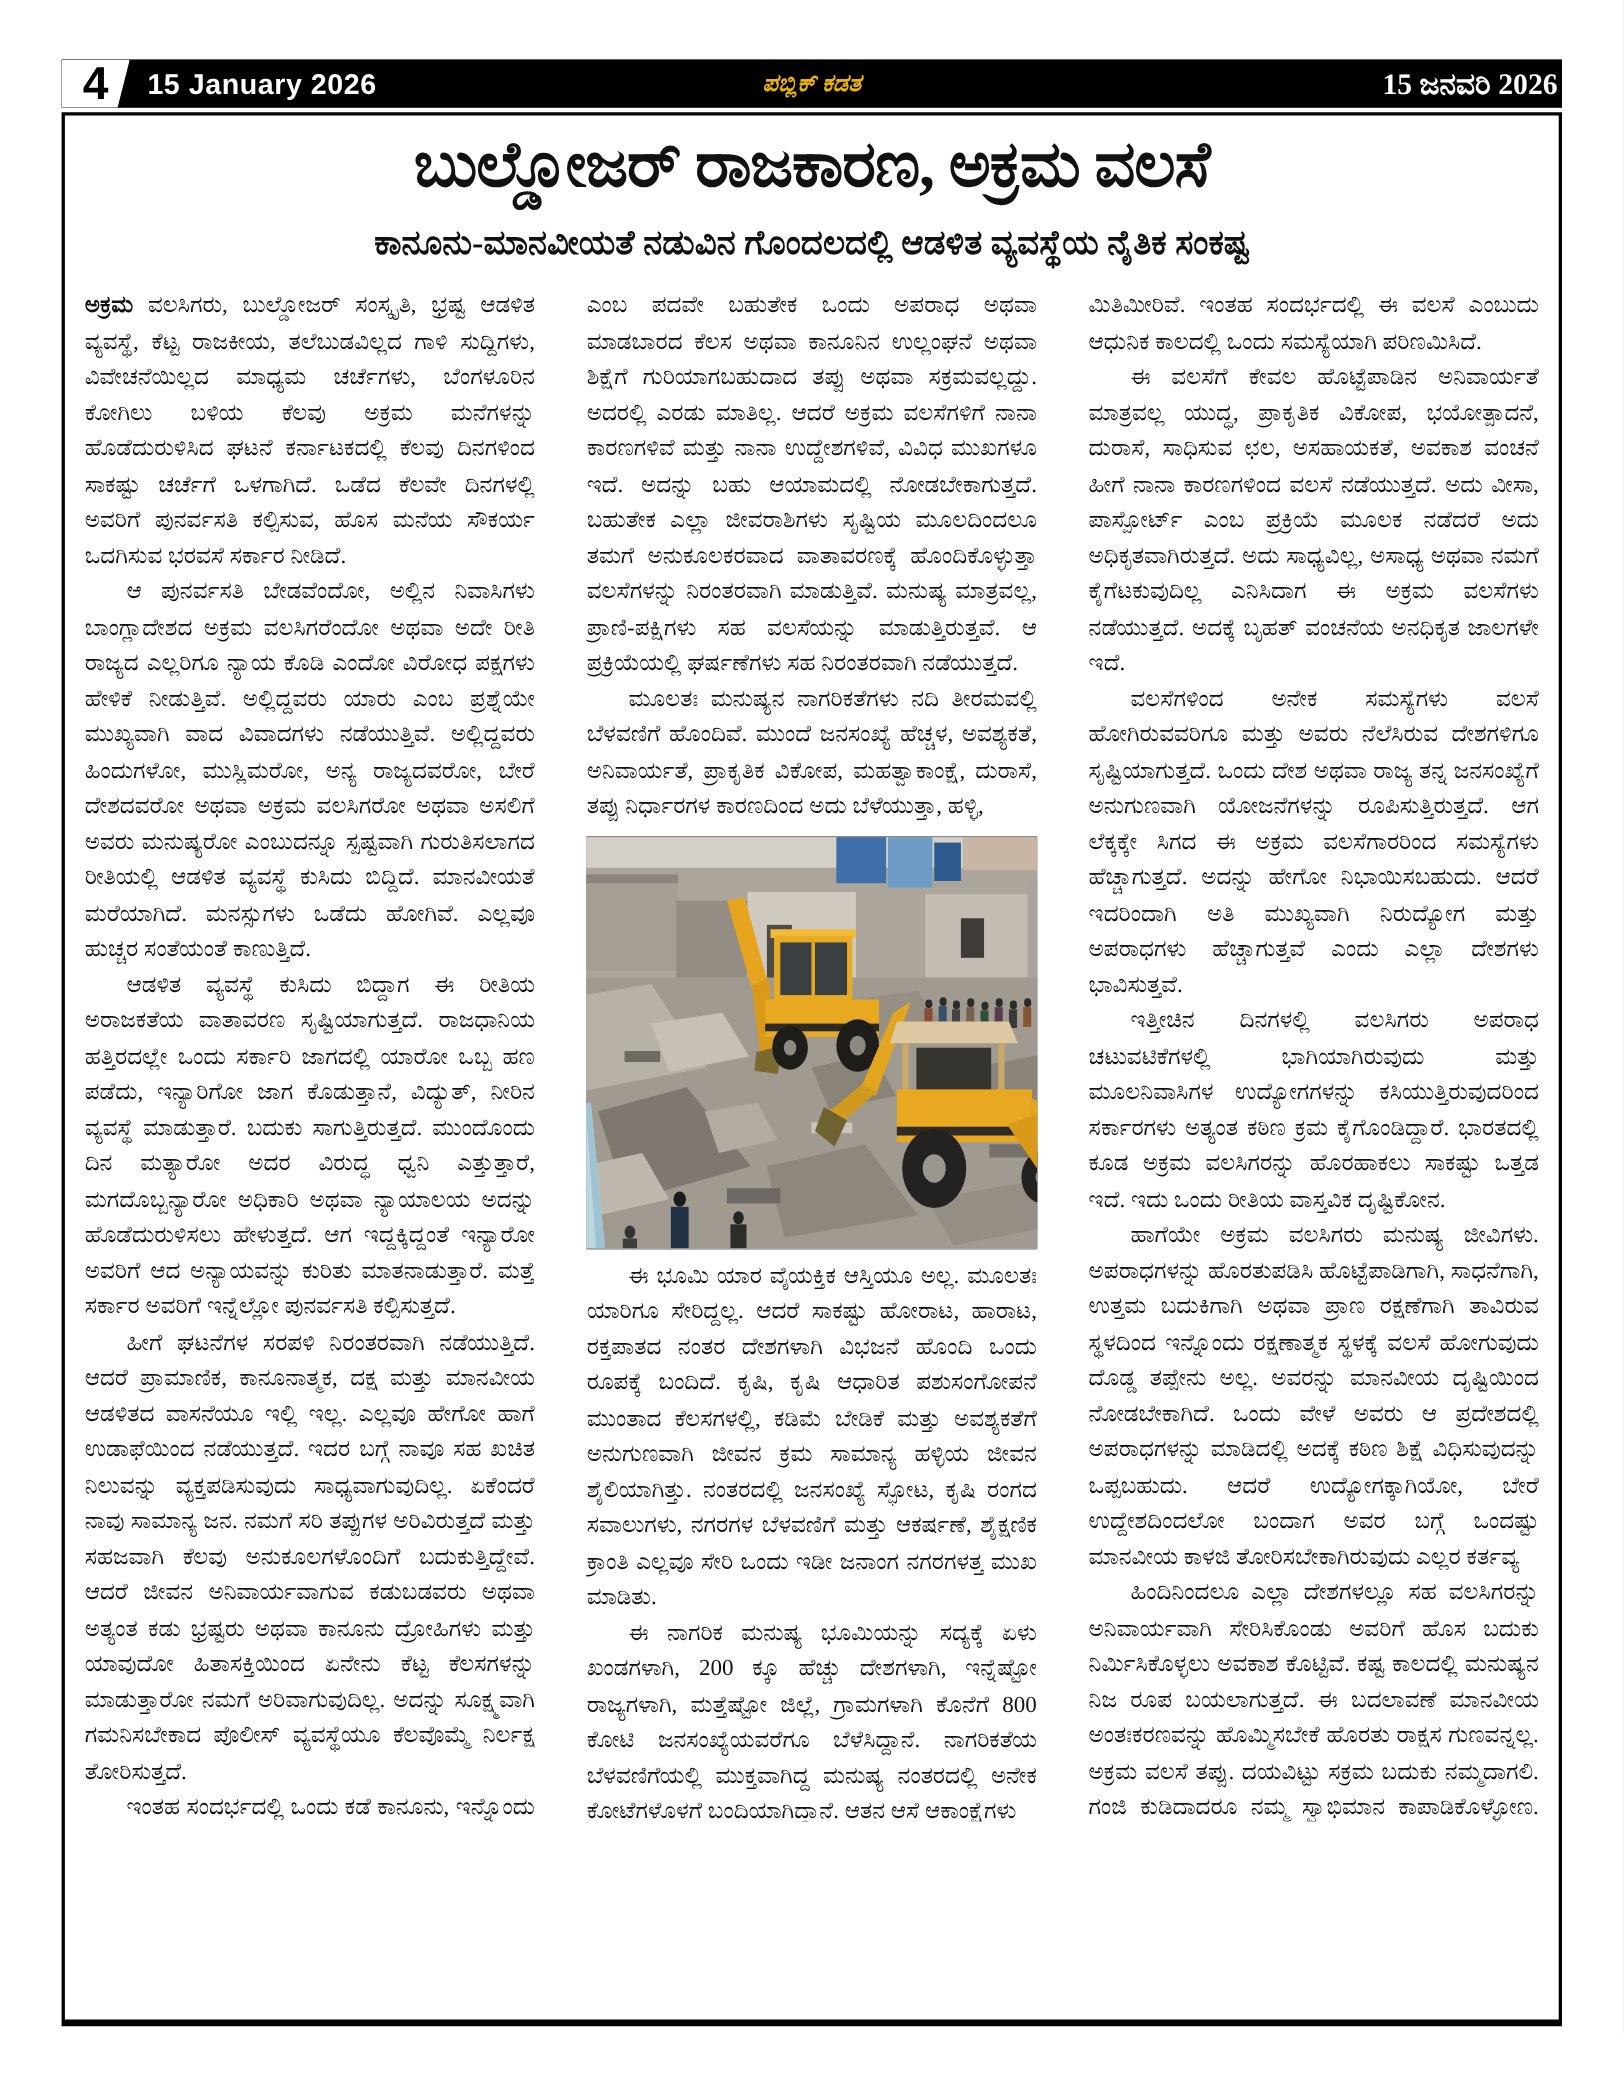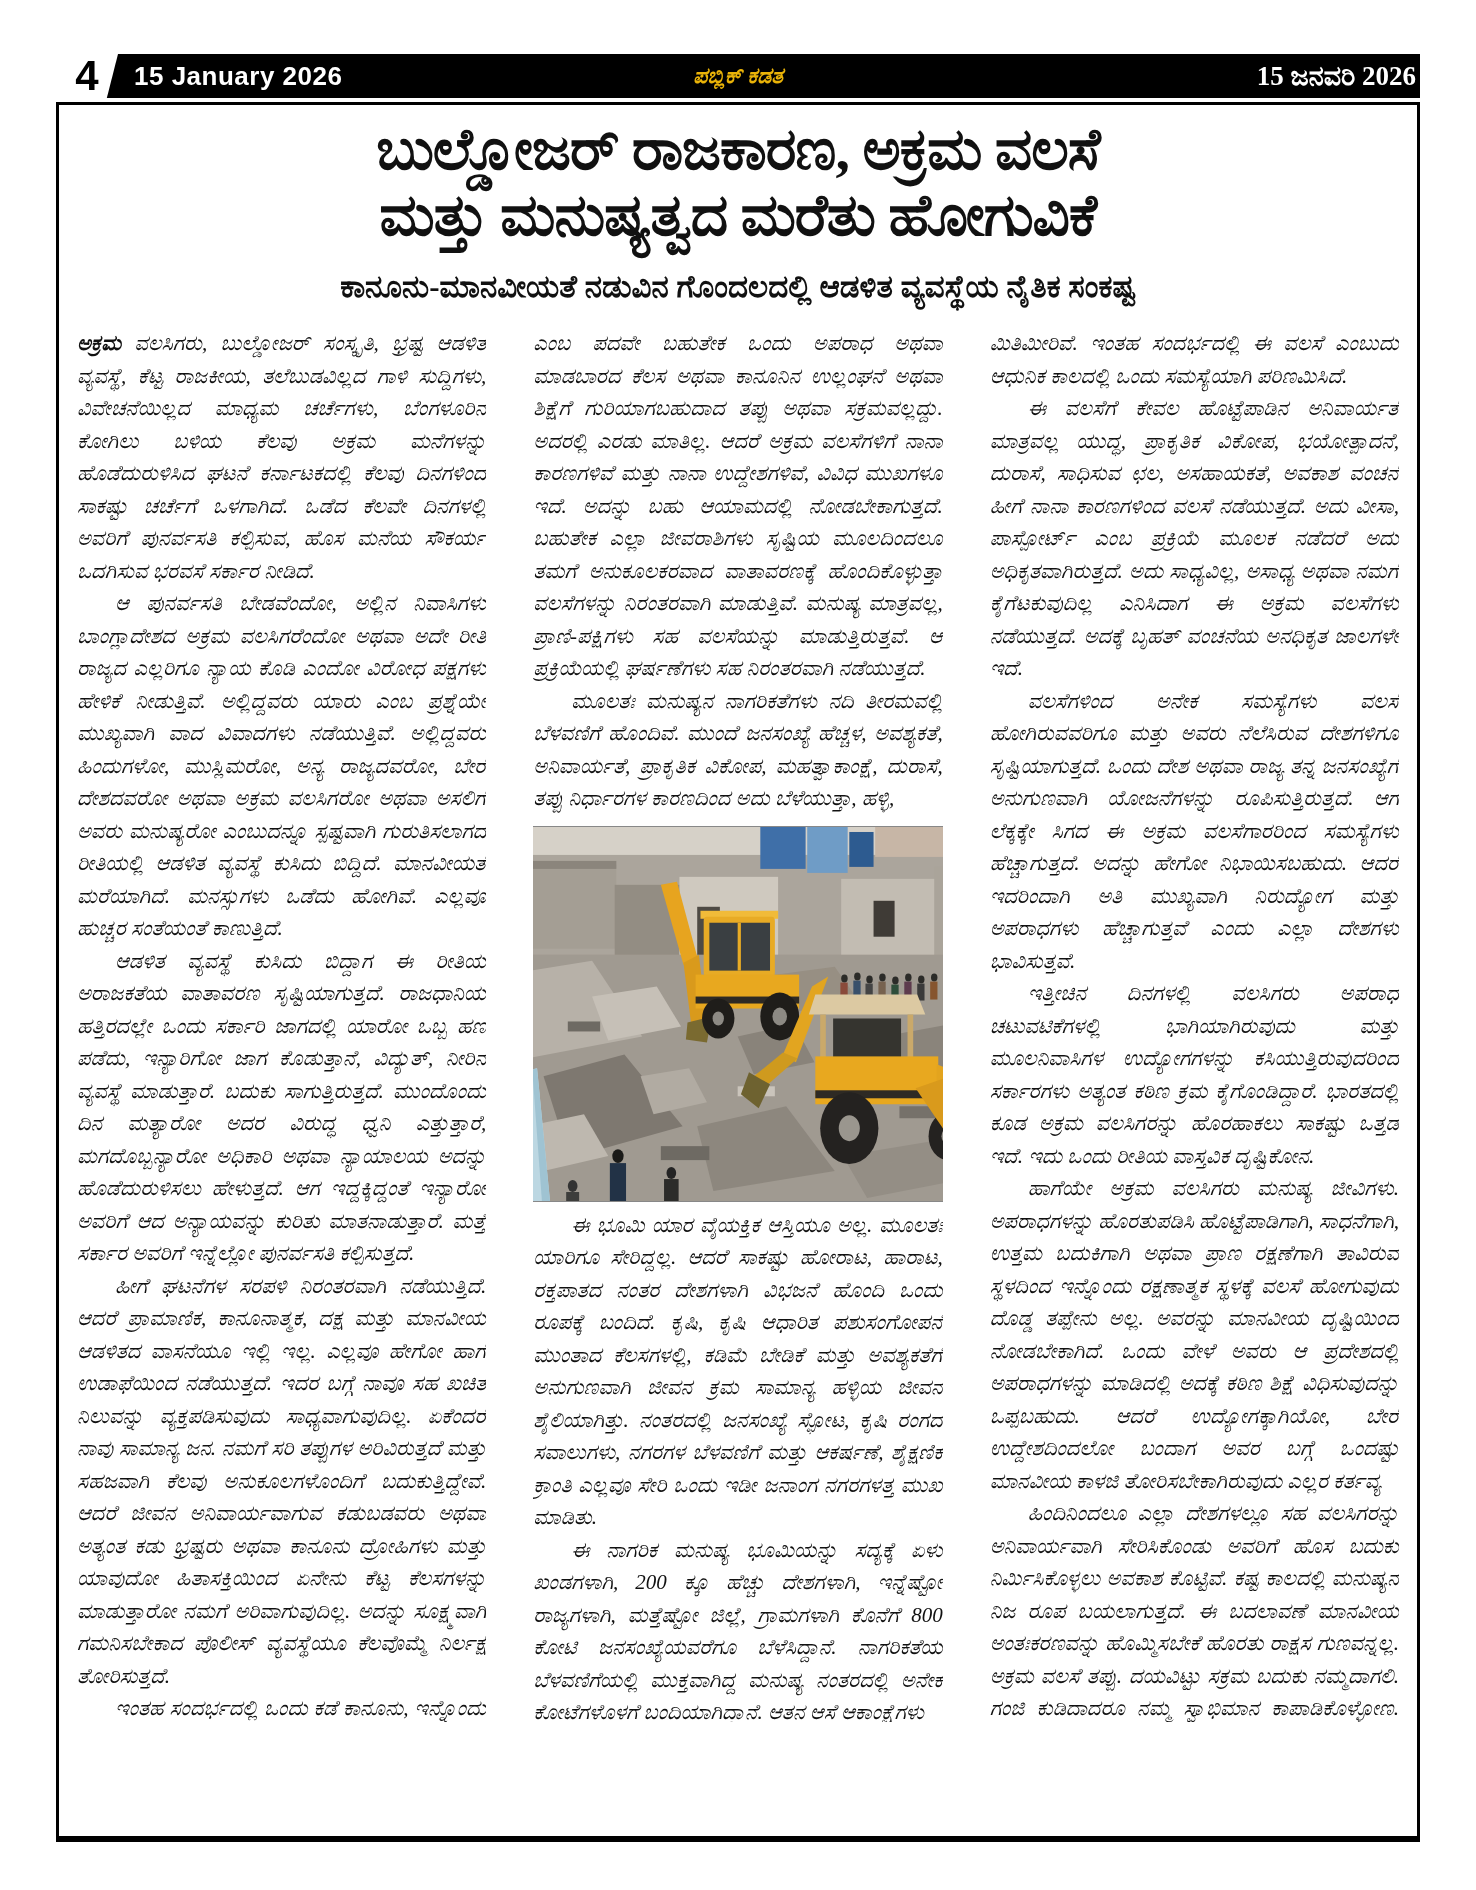--- a/index.html
+++ b/index.html
@@ -32,21 +32,20 @@
   }
   .headline{ text-align:center;font-weight:bold;line-height:1.14;margin-top:6px; }
   .headline .hl{ font-size:58px;letter-spacing:-1px; }
   .subheadline{
     text-align:center;font-weight:bold;font-size:31px;margin-top:20px;
   }
   
   .columns{
     display:flex;gap:47px;margin-top:22px;height:1395px;overflow:hidden;
     text-align:justify;
-    font-style:italic;
   }
   .col{flex:1 1 0;overflow:hidden;}
   .col p{
     margin:0;font-size:21px;line-height:32.5px;text-indent:38px;
   }
   .col p.no-indent{text-indent:0;}
   .lead{font-weight:bold;}
   
   .photo-wrap{
     margin:12px -38px 8px;height:374px;position:relative;z-index:2;
@@ -63,21 +62,20 @@
     <div class="pageno-box">4</div>
     <div class="date-en">15 January 2026</div>
     <div class="masthead-title">ಪಬ್ಲಿಕ್ ಕಡತ</div>
     <div class="date-kn">15 ಜನವರಿ 2026</div>
   </div>
 
   <div class="frame">
 
     <div class="headline">
       <div class="hl">ಬುಲ್ಡೋಜರ್ ರಾಜಕಾರಣ, ಅಕ್ರಮ ವಲಸೆ</div>
-      <div class="hl">ಮತ್ತು ಮನುಷ್ಯತ್ವದ ಮರೆತು ಹೋಗುವಿಕೆ</div>
     </div>
 
     <div class="subheadline">ಕಾನೂನು-ಮಾನವೀಯತೆ ನಡುವಿನ ಗೊಂದಲದಲ್ಲಿ ಆಡಳಿತ ವ್ಯವಸ್ಥೆಯ ನೈತಿಕ ಸಂಕಷ್ಟ</div>
 
     <div class="columns">
 
       <div class="col">
         <p class="no-indent"><b class="lead">ಅಕ್ರಮ</b> <span>ವಲಸಿಗರು, ಬುಲ್ಡೋಜರ್ ಸಂಸ್ಕೃತಿ, ಭ್ರಷ್ಟ ಆಡಳಿತ ವ್ಯವಸ್ಥೆ, ಕೆಟ್ಟ ರಾಜಕೀಯ, ತಲೆಬುಡವಿಲ್ಲದ ಗಾಳಿ ಸುದ್ದಿಗಳು, ವಿವೇಚನೆಯಿಲ್ಲದ ಮಾಧ್ಯಮ ಚರ್ಚೆಗಳು, ಬೆಂಗಳೂರಿನ ಕೋಗಿಲು ಬಳಿಯ ಕೆಲವು ಅಕ್ರಮ ಮನೆಗಳನ್ನು ಹೊಡೆದುರುಳಿಸಿದ ಘಟನೆ ಕರ್ನಾಟಕದಲ್ಲಿ ಕೆಲವು ದಿನಗಳಿಂದ ಸಾಕಷ್ಟು ಚರ್ಚೆಗೆ ಒಳಗಾಗಿದೆ. ಒಡೆದ ಕೆಲವೇ ದಿನಗಳಲ್ಲಿ ಅವರಿಗೆ ಪುನರ್ವಸತಿ ಕಲ್ಪಿಸುವ, ಹೊಸ ಮನೆಯ ಸೌಕರ್ಯ ಒದಗಿಸುವ ಭರವಸೆ ಸರ್ಕಾರ ನೀಡಿದೆ.</span></p>
         <p>ಆ ಪುನರ್ವಸತಿ ಬೇಡವೆಂದೋ, ಅಲ್ಲಿನ ನಿವಾಸಿಗಳು ಬಾಂಗ್ಲಾದೇಶದ ಅಕ್ರಮ ವಲಸಿಗರೆಂದೋ ಅಥವಾ ಅದೇ ರೀತಿ ರಾಜ್ಯದ ಎಲ್ಲರಿಗೂ ನ್ಯಾಯ ಕೊಡಿ ಎಂದೋ ವಿರೋಧ ಪಕ್ಷಗಳು ಹೇಳಿಕೆ ನೀಡುತ್ತಿವೆ. ಅಲ್ಲಿದ್ದವರು ಯಾರು ಎಂಬ ಪ್ರಶ್ನೆಯೇ ಮುಖ್ಯವಾಗಿ ವಾದ ವಿವಾದಗಳು ನಡೆಯುತ್ತಿವೆ. ಅಲ್ಲಿದ್ದವರು ಹಿಂದುಗಳೋ, ಮುಸ್ಲಿಮರೋ, ಅನ್ಯ ರಾಜ್ಯದವರೋ, ಬೇರೆ ದೇಶದವರೋ ಅಥವಾ ಅಕ್ರಮ ವಲಸಿಗರೋ ಅಥವಾ ಅಸಲಿಗೆ ಅವರು ಮನುಷ್ಯರೋ ಎಂಬುದನ್ನೂ ಸ್ಪಷ್ಟವಾಗಿ ಗುರುತಿಸಲಾಗದ ರೀತಿಯಲ್ಲಿ ಆಡಳಿತ ವ್ಯವಸ್ಥೆ ಕುಸಿದು ಬಿದ್ದಿದೆ. ಮಾನವೀಯತೆ ಮರೆಯಾಗಿದೆ. ಮನಸ್ಸುಗಳು ಒಡೆದು ಹೋಗಿವೆ. ಎಲ್ಲವೂ ಹುಚ್ಚರ ಸಂತೆಯಂತೆ ಕಾಣುತ್ತಿದೆ.</p>
         <p>ಆಡಳಿತ ವ್ಯವಸ್ಥೆ ಕುಸಿದು ಬಿದ್ದಾಗ ಈ ರೀತಿಯ ಅರಾಜಕತೆಯ ವಾತಾವರಣ ಸೃಷ್ಟಿಯಾಗುತ್ತದೆ. ರಾಜಧಾನಿಯ ಹತ್ತಿರದಲ್ಲೇ ಒಂದು ಸರ್ಕಾರಿ ಜಾಗದಲ್ಲಿ ಯಾರೋ ಒಬ್ಬ ಹಣ ಪಡೆದು, ಇನ್ಯಾರಿಗೋ ಜಾಗ ಕೊಡುತ್ತಾನೆ, ವಿದ್ಯುತ್, ನೀರಿನ ವ್ಯವಸ್ಥೆ ಮಾಡುತ್ತಾರೆ. ಬದುಕು ಸಾಗುತ್ತಿರುತ್ತದೆ. ಮುಂದೊಂದು ದಿನ ಮತ್ಯಾರೋ ಅದರ ವಿರುದ್ಧ ಧ್ವನಿ ಎತ್ತುತ್ತಾರೆ, ಮಗದೊಬ್ಬನ್ಯಾರೋ ಅಧಿಕಾರಿ ಅಥವಾ ನ್ಯಾಯಾಲಯ ಅದನ್ನು ಹೊಡೆದುರುಳಿಸಲು ಹೇಳುತ್ತದೆ. ಆಗ ಇದ್ದಕ್ಕಿದ್ದಂತೆ ಇನ್ಯಾರೋ ಅವರಿಗೆ ಆದ ಅನ್ಯಾಯವನ್ನು ಕುರಿತು ಮಾತನಾಡುತ್ತಾರೆ. ಮತ್ತೆ ಸರ್ಕಾರ ಅವರಿಗೆ ಇನ್ನೆಲ್ಲೋ ಪುನರ್ವಸತಿ ಕಲ್ಪಿಸುತ್ತದೆ.</p>

